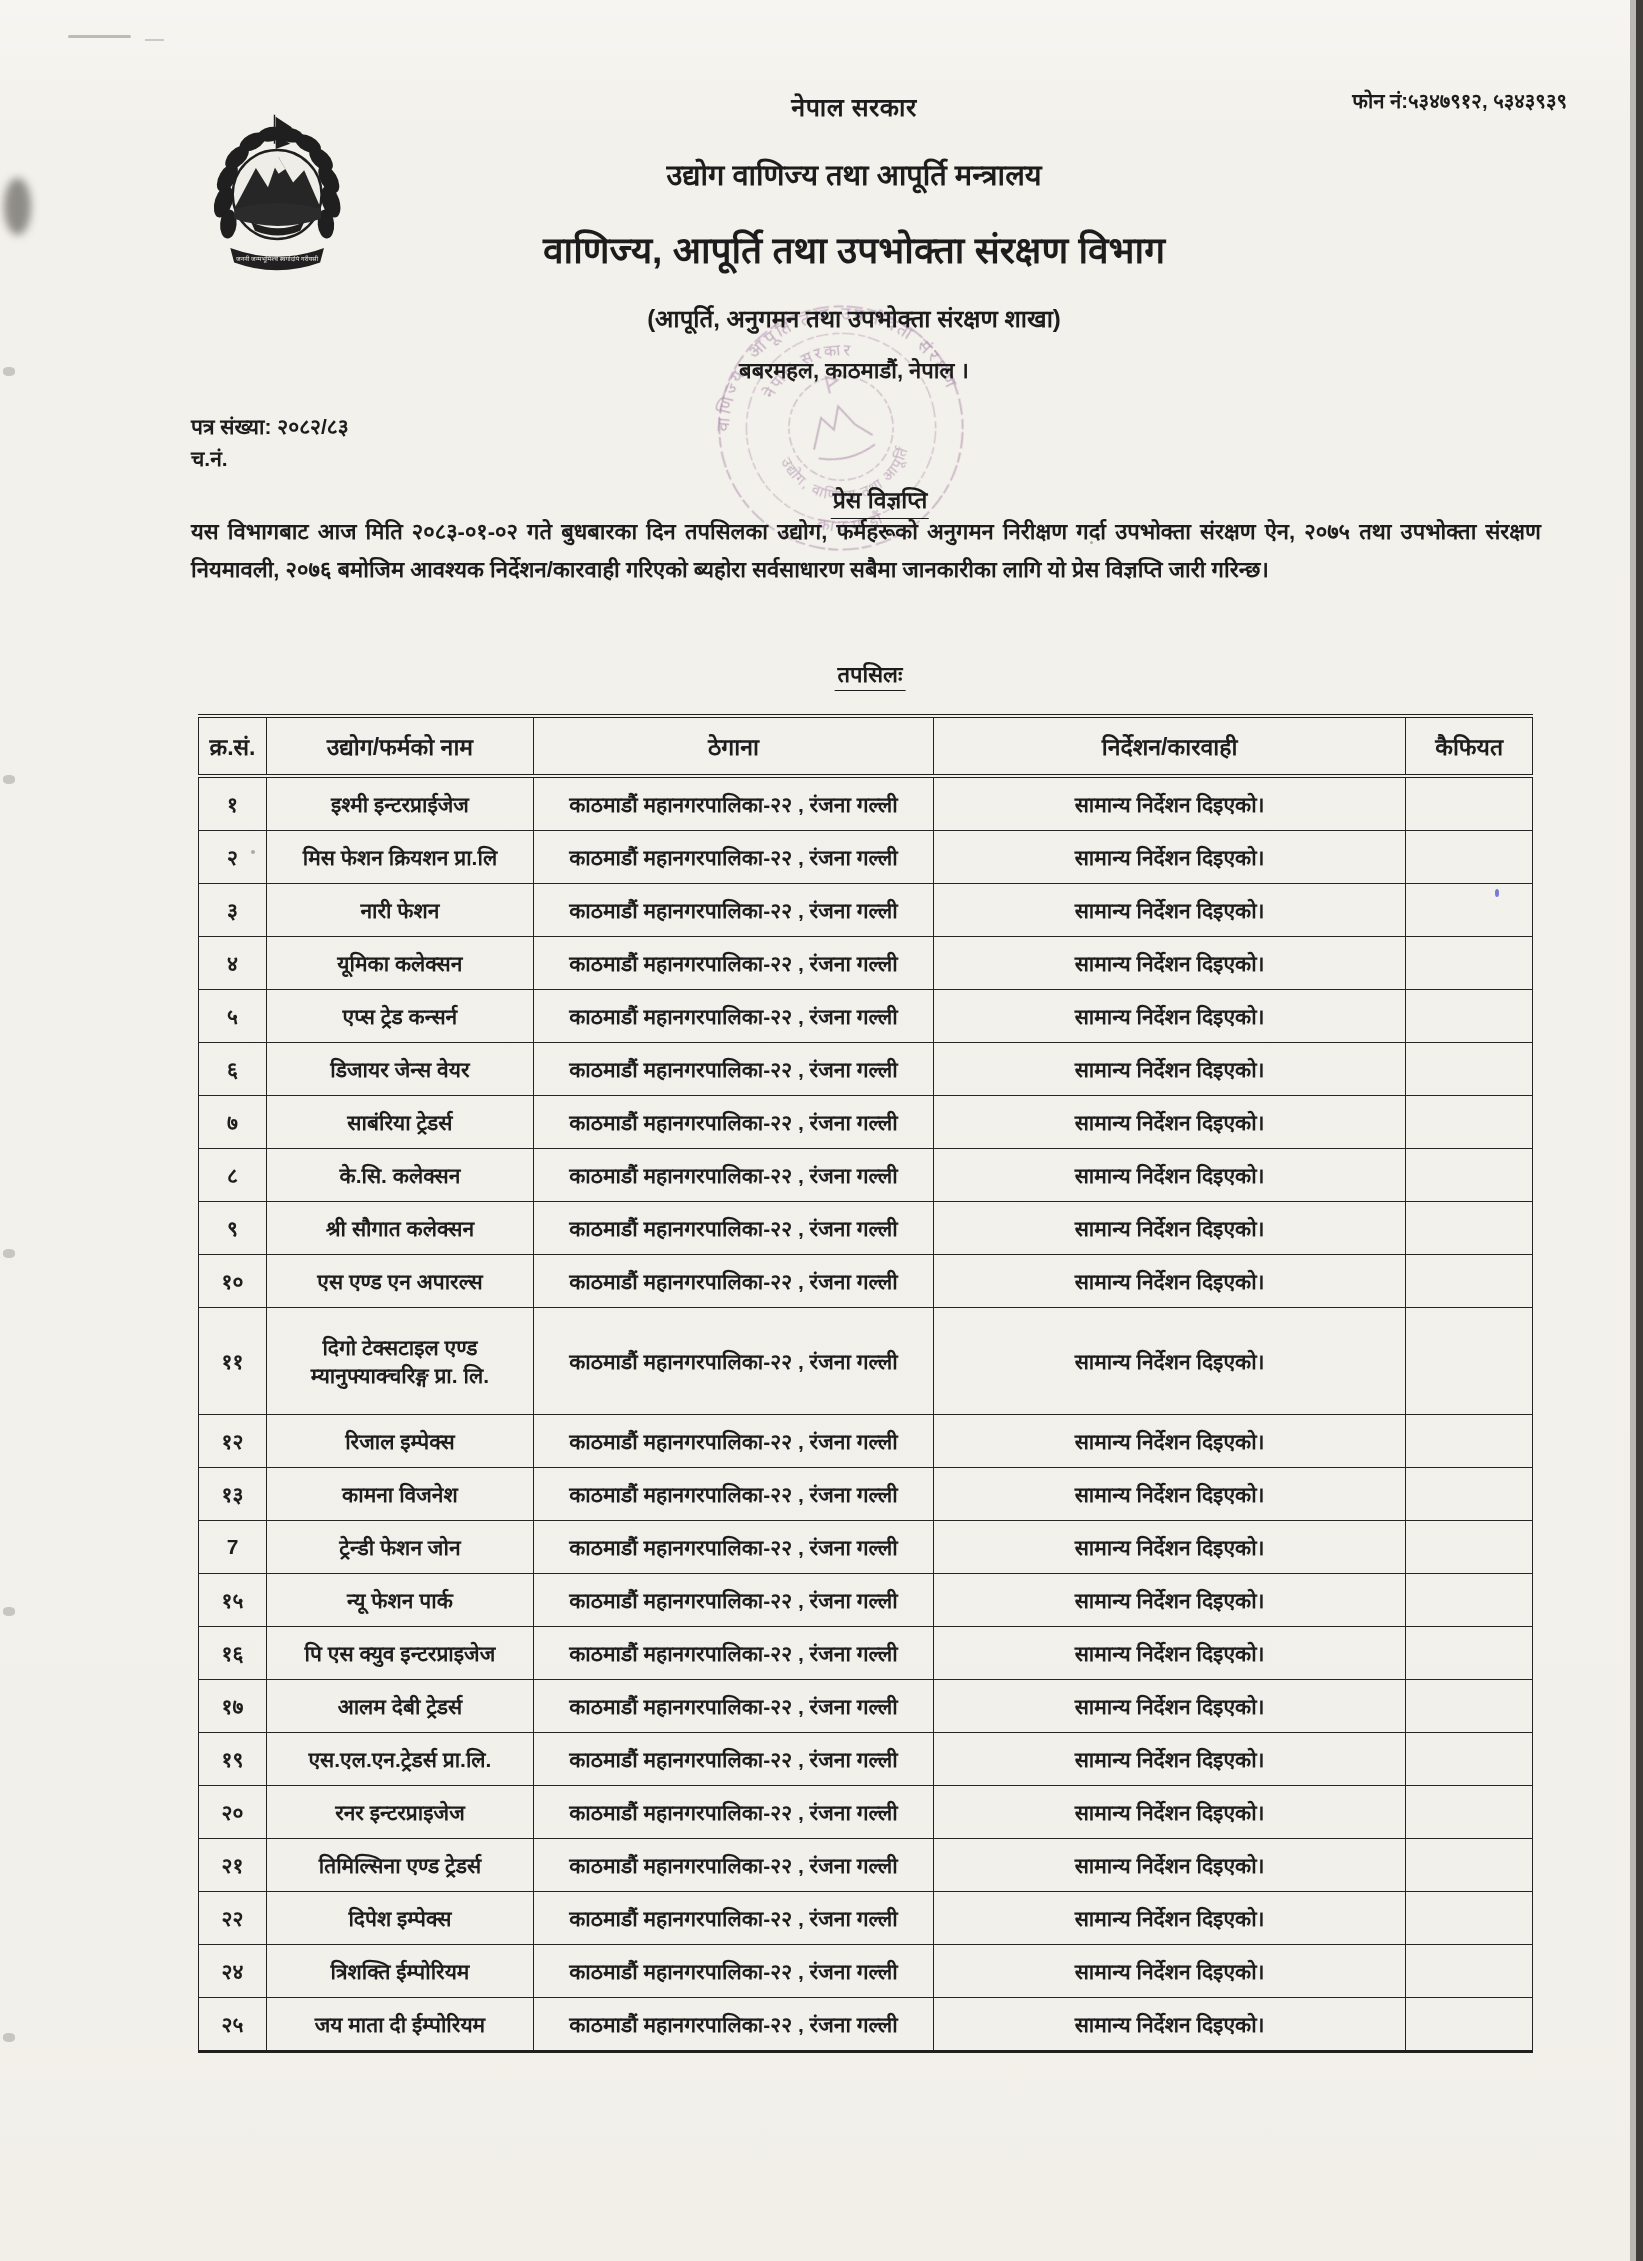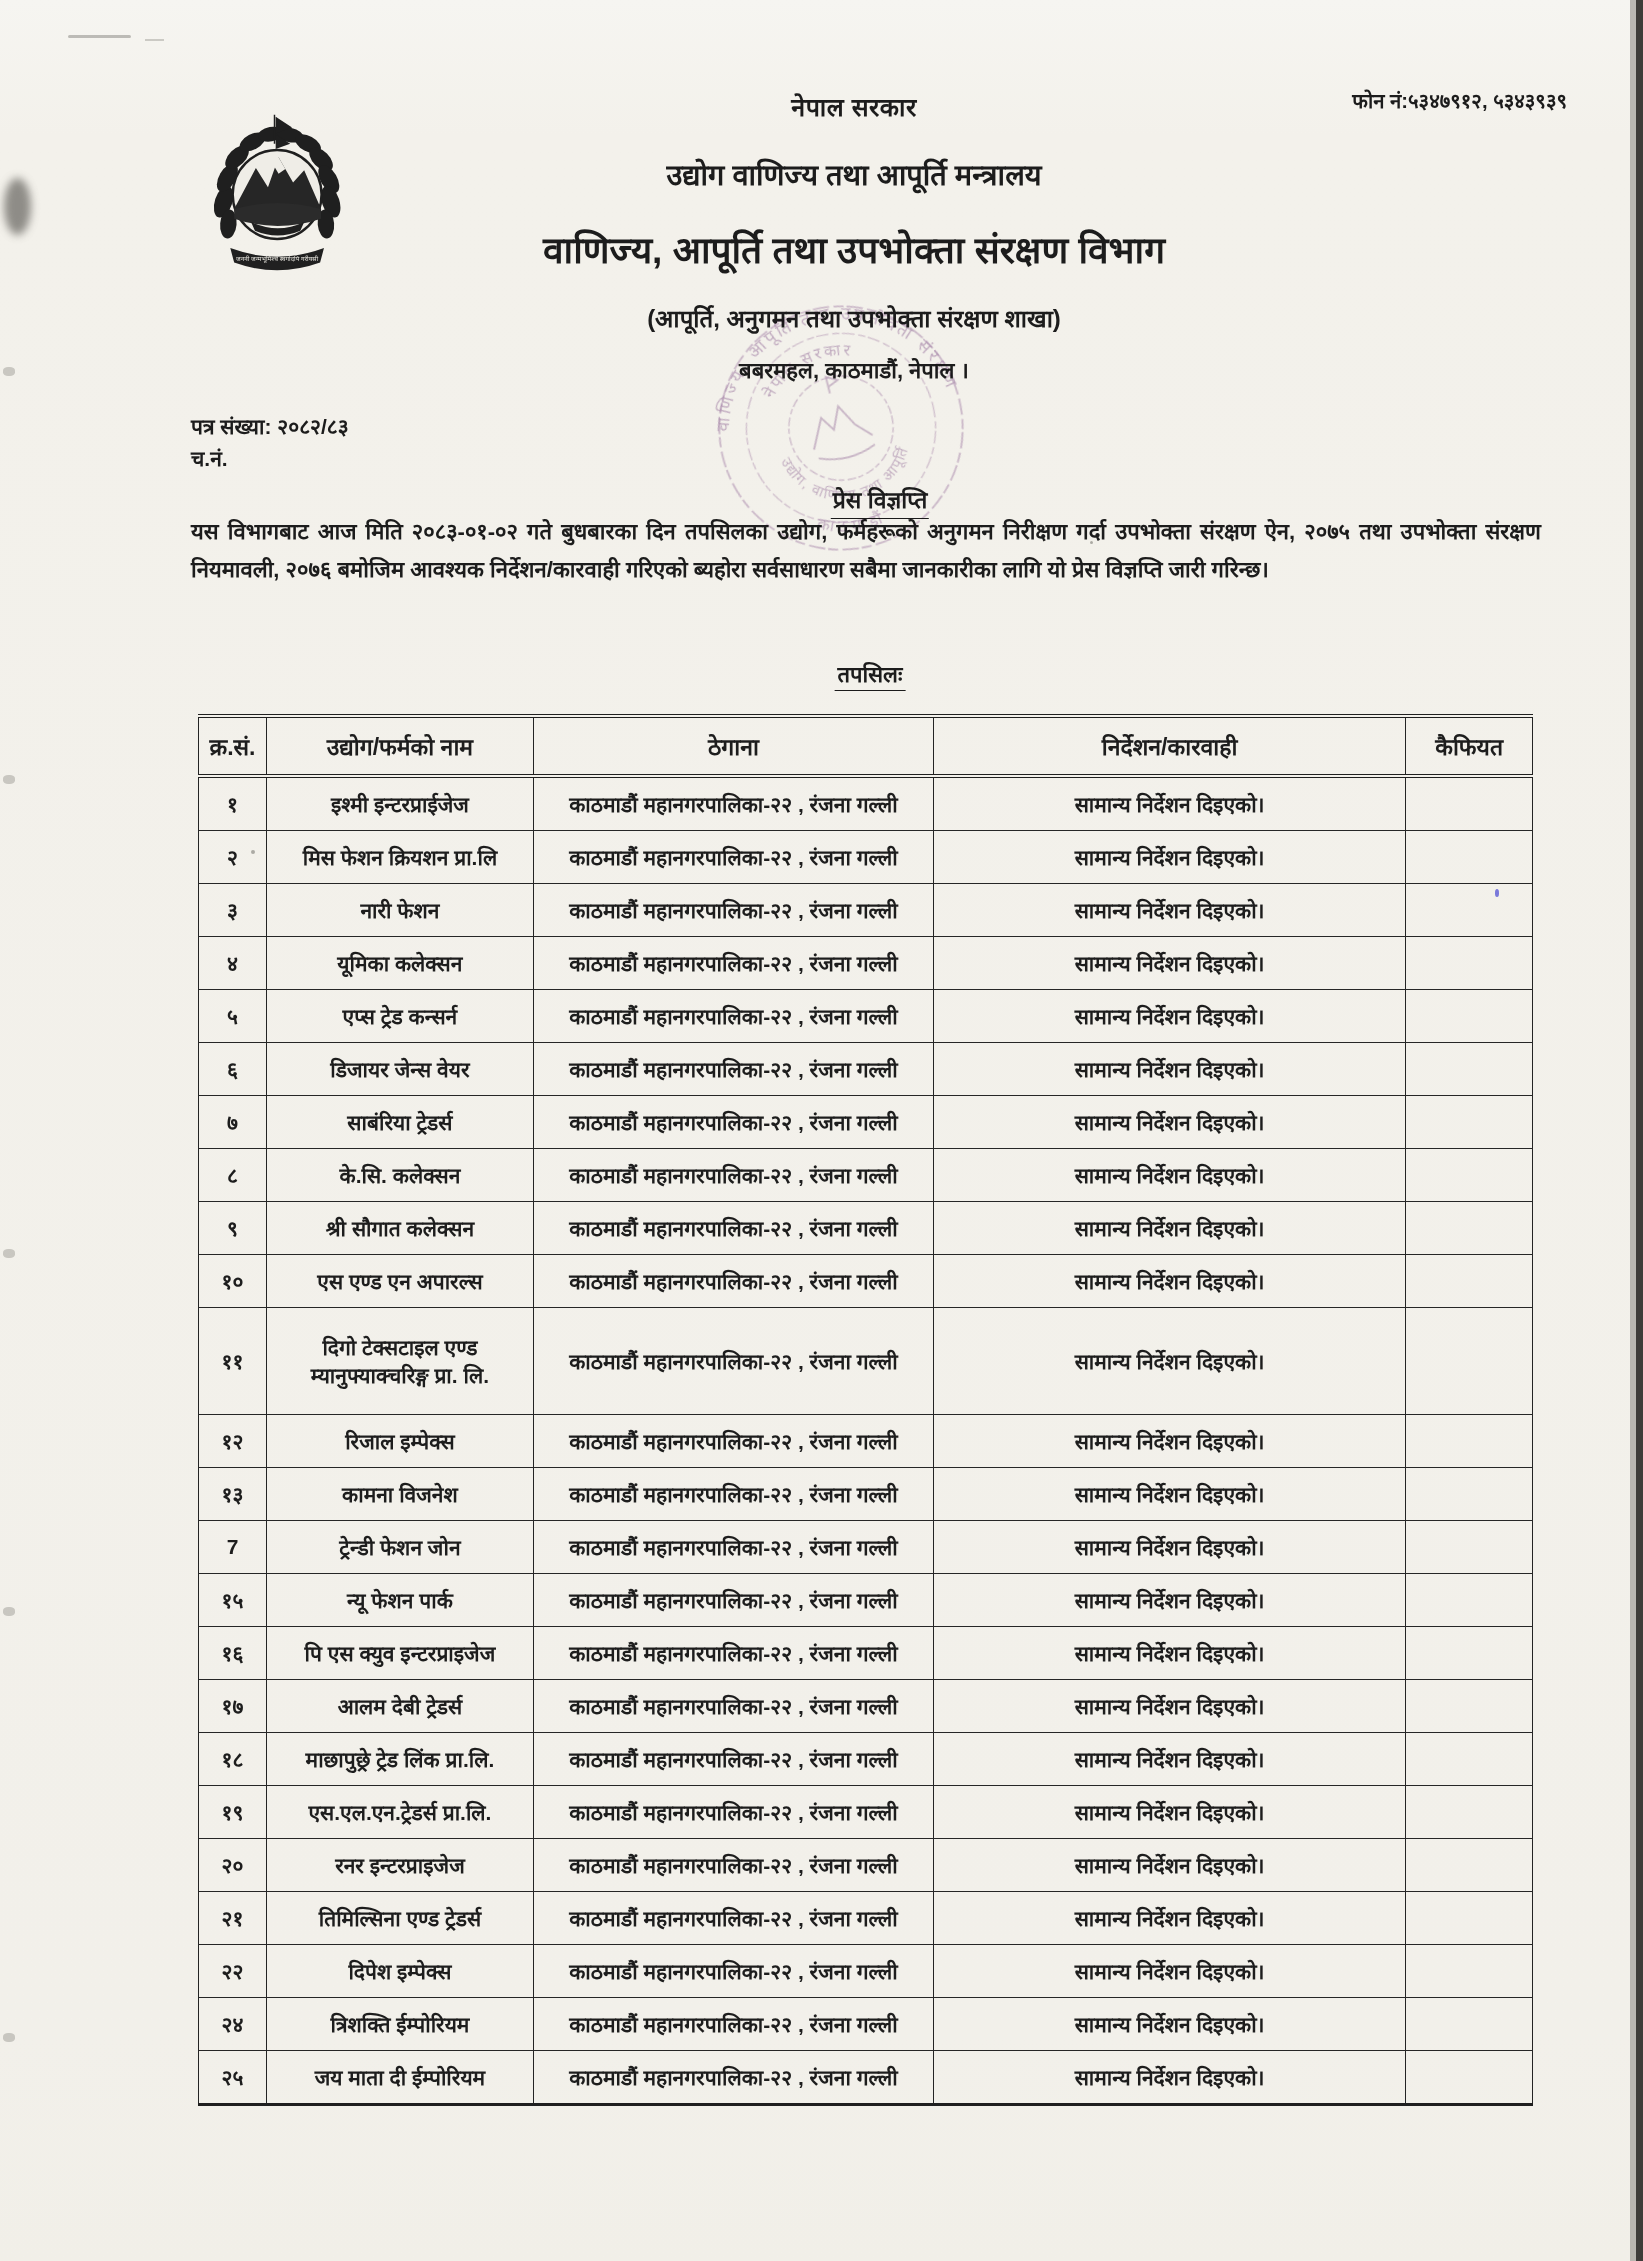--- a/index.html
+++ b/index.html
@@ -296,27 +296,20 @@
           <td></td>
         </tr>
         <tr>
           <td>१७</td>
           <td>आलम देबी ट्रेडर्स</td>
           <td>काठमाडौं महानगरपालिका-२२ , रंजना गल्ली</td>
           <td>सामान्य निर्देशन दिइएको।</td>
           <td></td>
         </tr>
         <tr>
-          <td>१८</td>
-          <td>माछापुछ्रे ट्रेड लिंक प्रा.लि.</td>
-          <td>काठमाडौं महानगरपालिका-२२ , रंजना गल्ली</td>
-          <td>सामान्य निर्देशन दिइएको।</td>
-          <td></td>
-        </tr>
-        <tr>
           <td>१९</td>
           <td>एस.एल.एन.ट्रेडर्स प्रा.लि.</td>
           <td>काठमाडौं महानगरपालिका-२२ , रंजना गल्ली</td>
           <td>सामान्य निर्देशन दिइएको।</td>
           <td></td>
         </tr>
         <tr>
           <td>२०</td>
           <td>रनर इन्टरप्राइजेज</td>
           <td>काठमाडौं महानगरपालिका-२२ , रंजना गल्ली</td>

